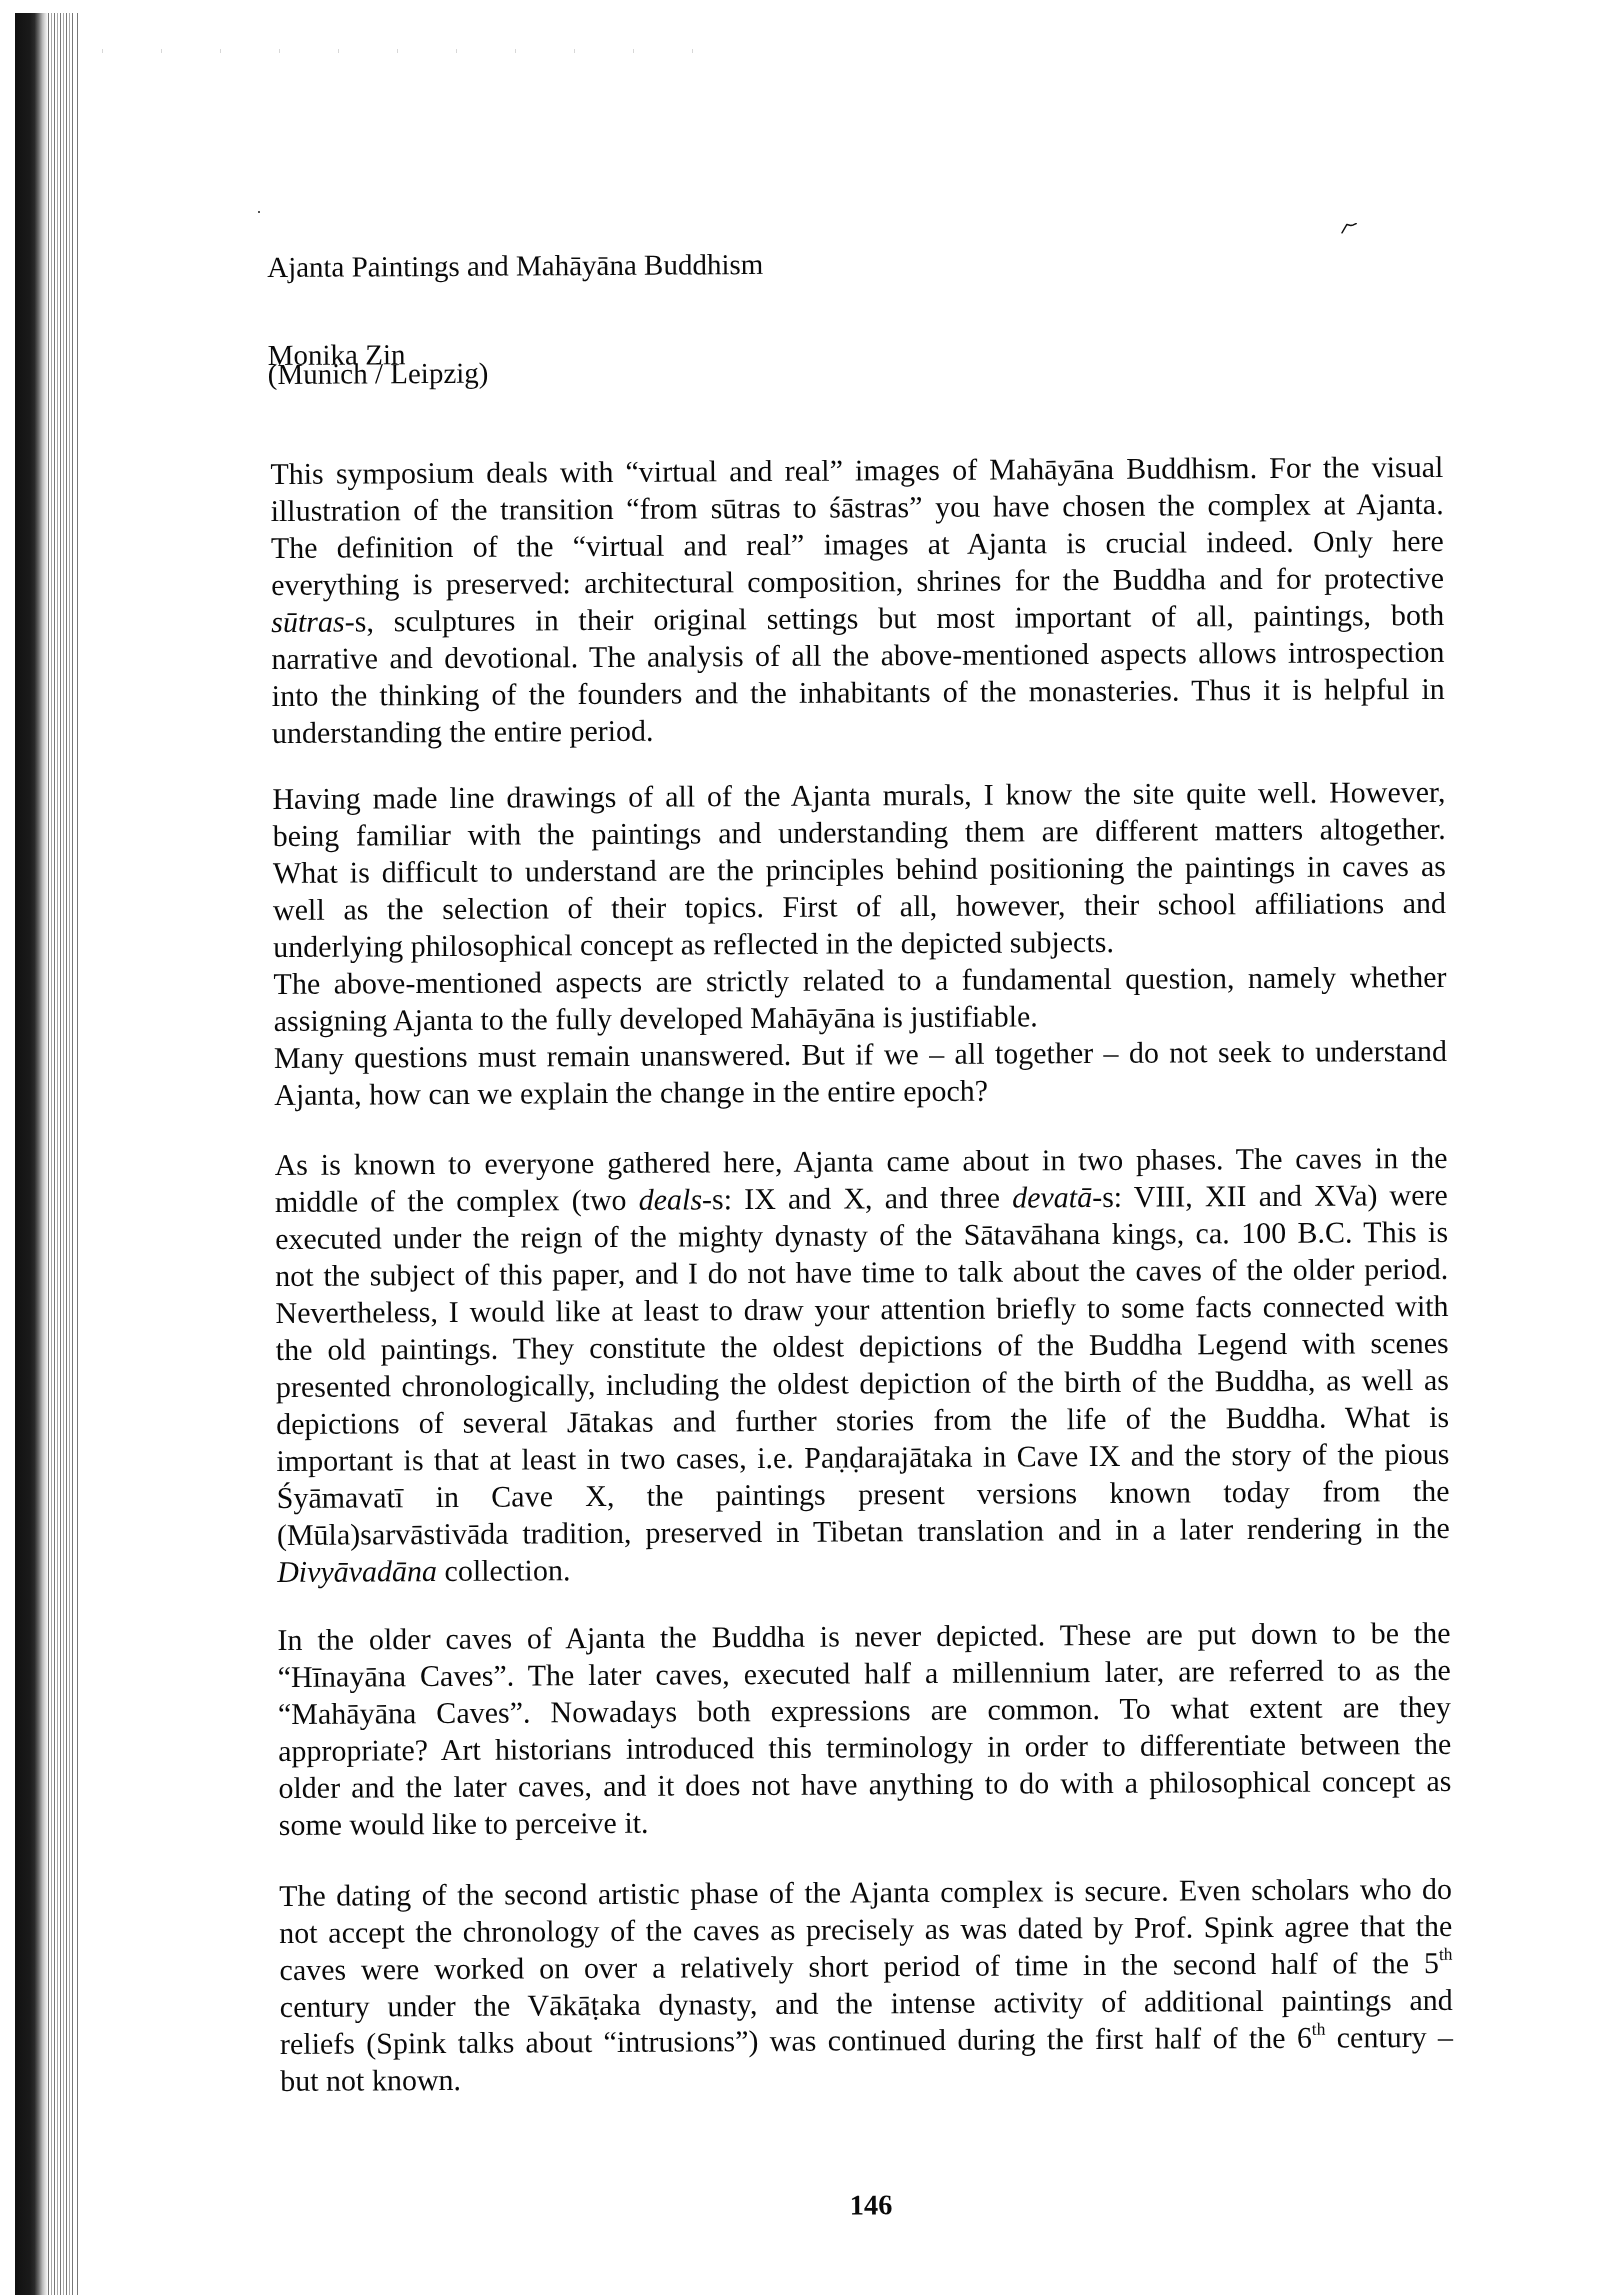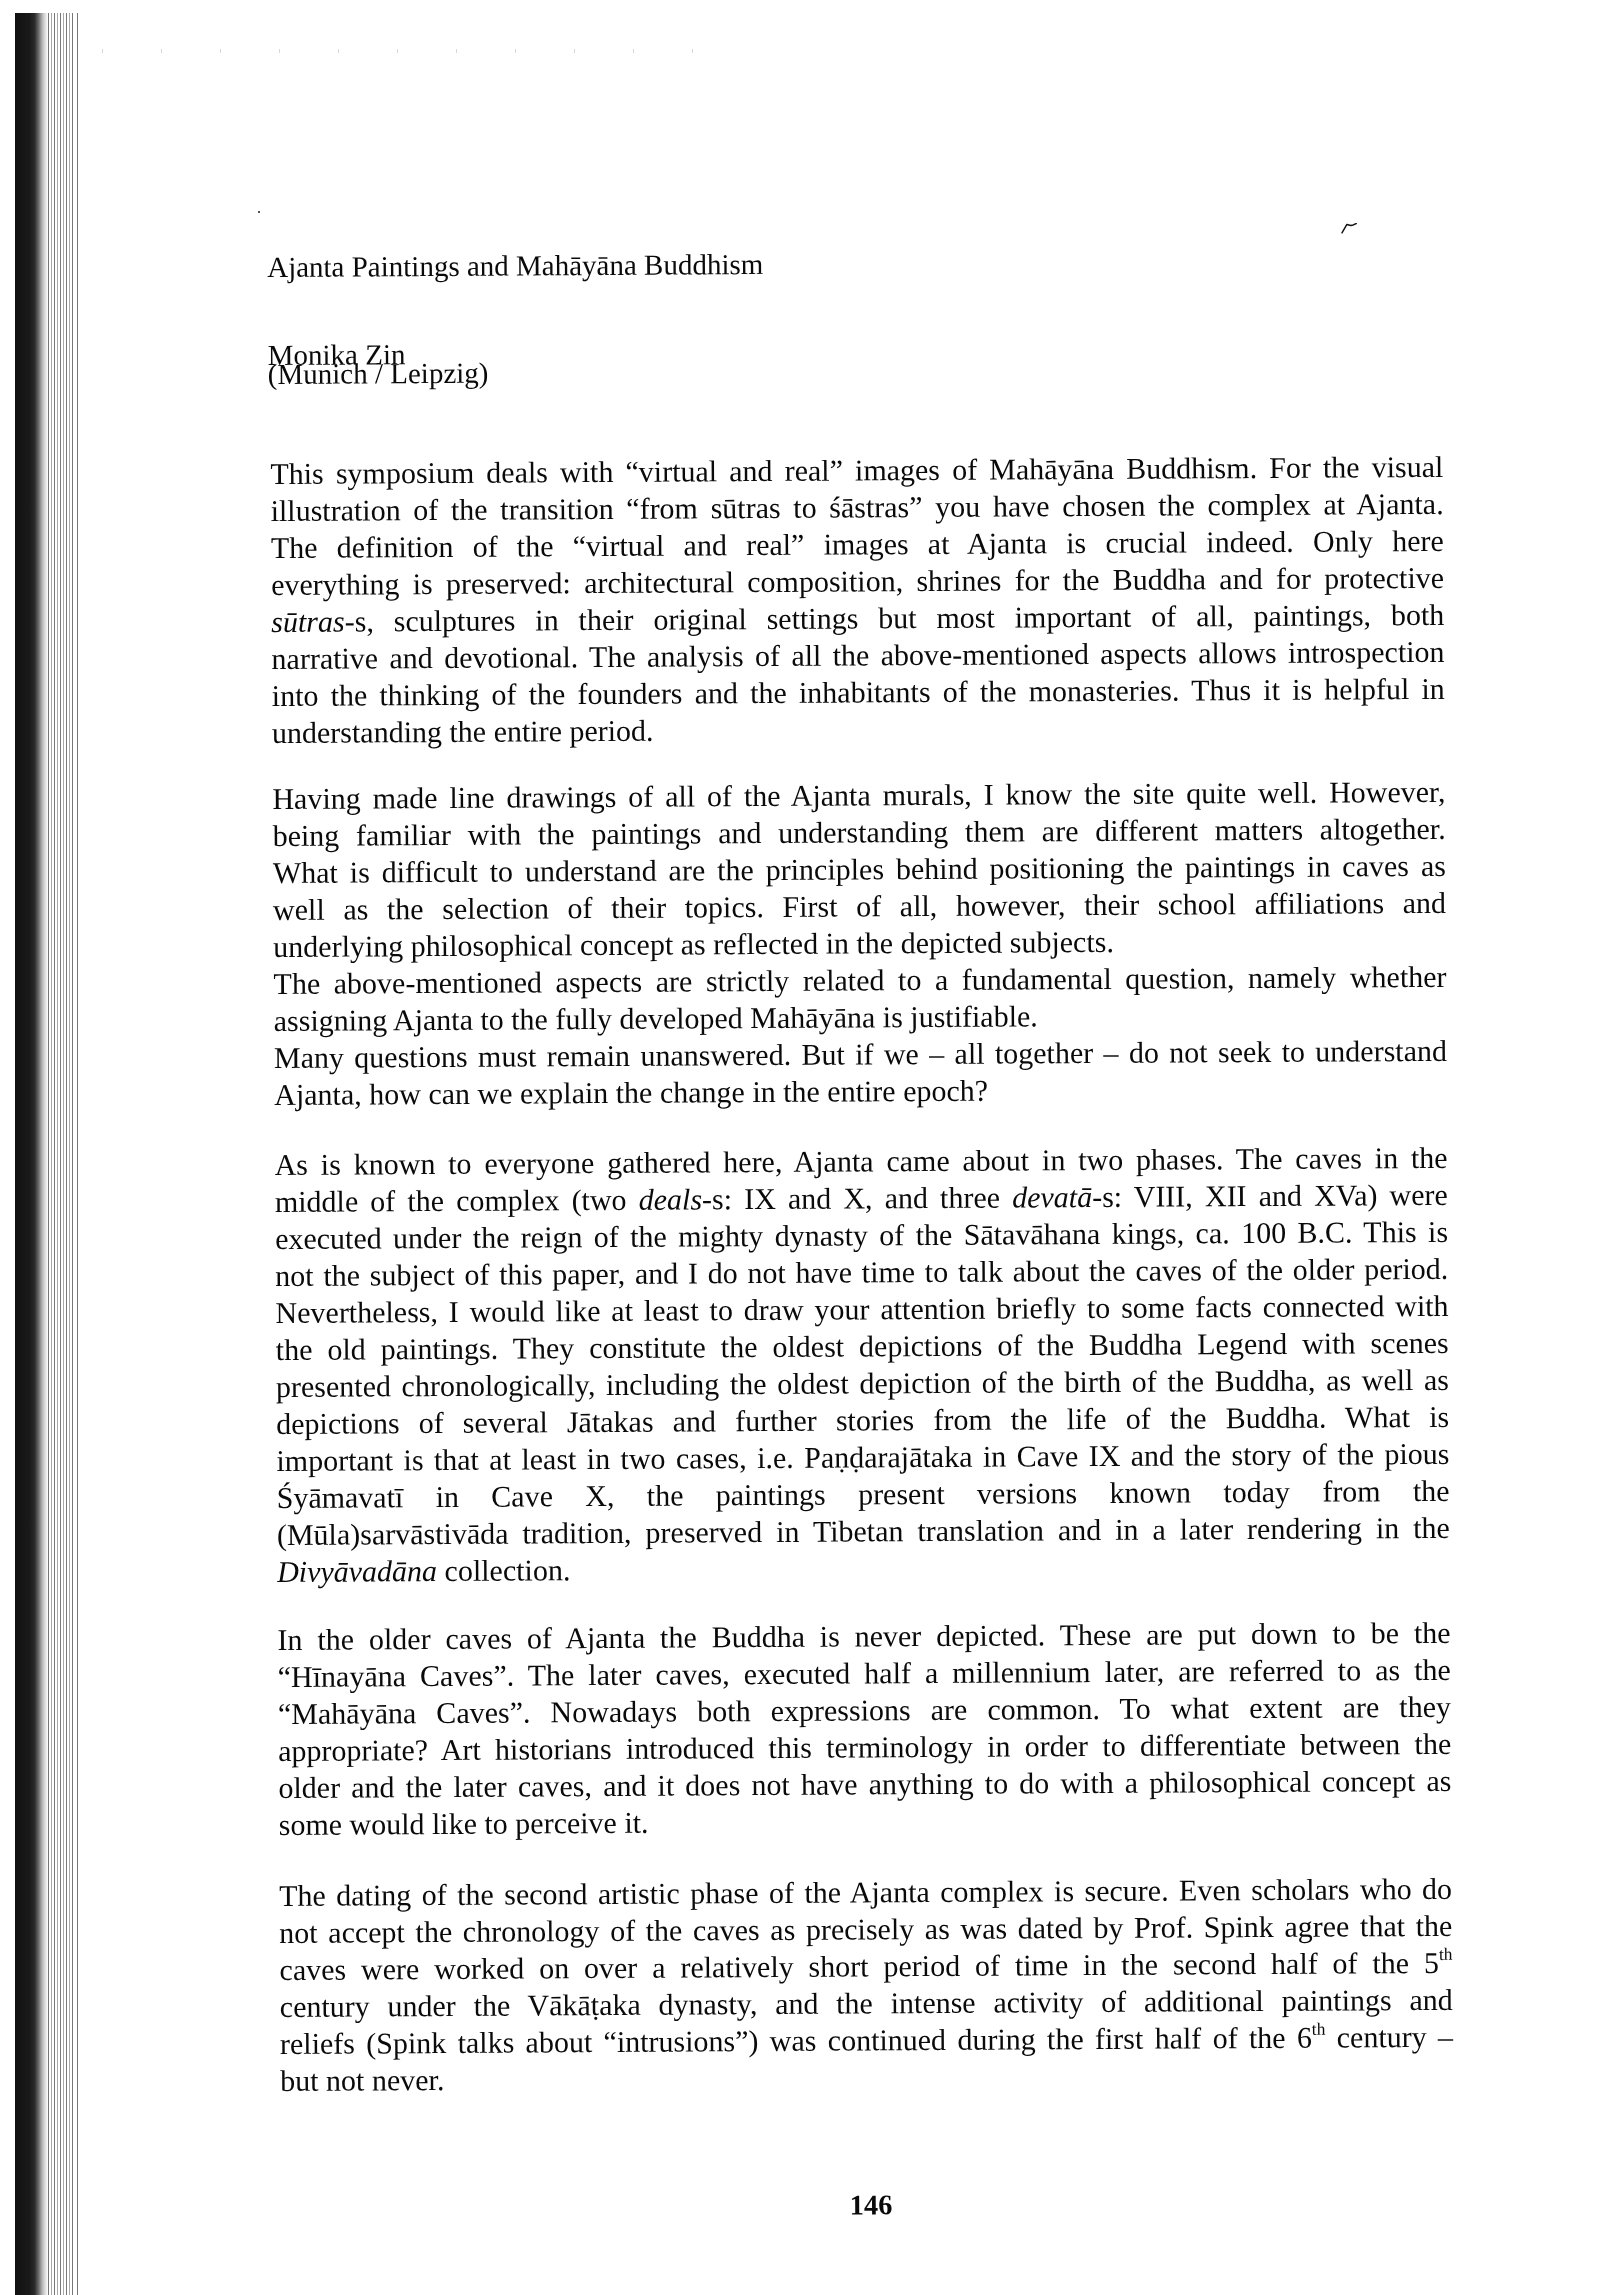--- a/index.html
+++ b/index.html
@@ -177,18 +177,18 @@
       <span class="line"><span>appropriate? Art historians introduced this terminology in order to differentiate between the</span></span>
       <span class="line"><span>older and the later caves, and it does not have anything to do with a philosophical concept as</span></span>
       <span class="line last"><span>some would like to perceive it.</span></span>
     </div>
   <div class="para p5">
       <span class="line"><span>The dating of the second artistic phase of the Ajanta complex is secure. Even scholars who do</span></span>
       <span class="line"><span>not accept the chronology of the caves as precisely as was dated by Prof. Spink agree that the</span></span>
       <span class="line"><span>caves were worked on over a relatively short period of time in the second half of the 5</span><sup>th</sup></span>
       <span class="line"><span>century under the Vākāṭaka dynasty, and the intense activity of additional paintings and</span></span>
       <span class="line"><span>reliefs (Spink talks about “intrusions”) was continued during the first half of the 6</span><sup>th</sup><span> century –</span></span>
-      <span class="line last"><span>but not never.</span></span>
+      <span class="line last"><span>but not known.</span></span>
     </div>
 
   <div class="page-number">146</div>
 </div>
 
 
 </body></html>

